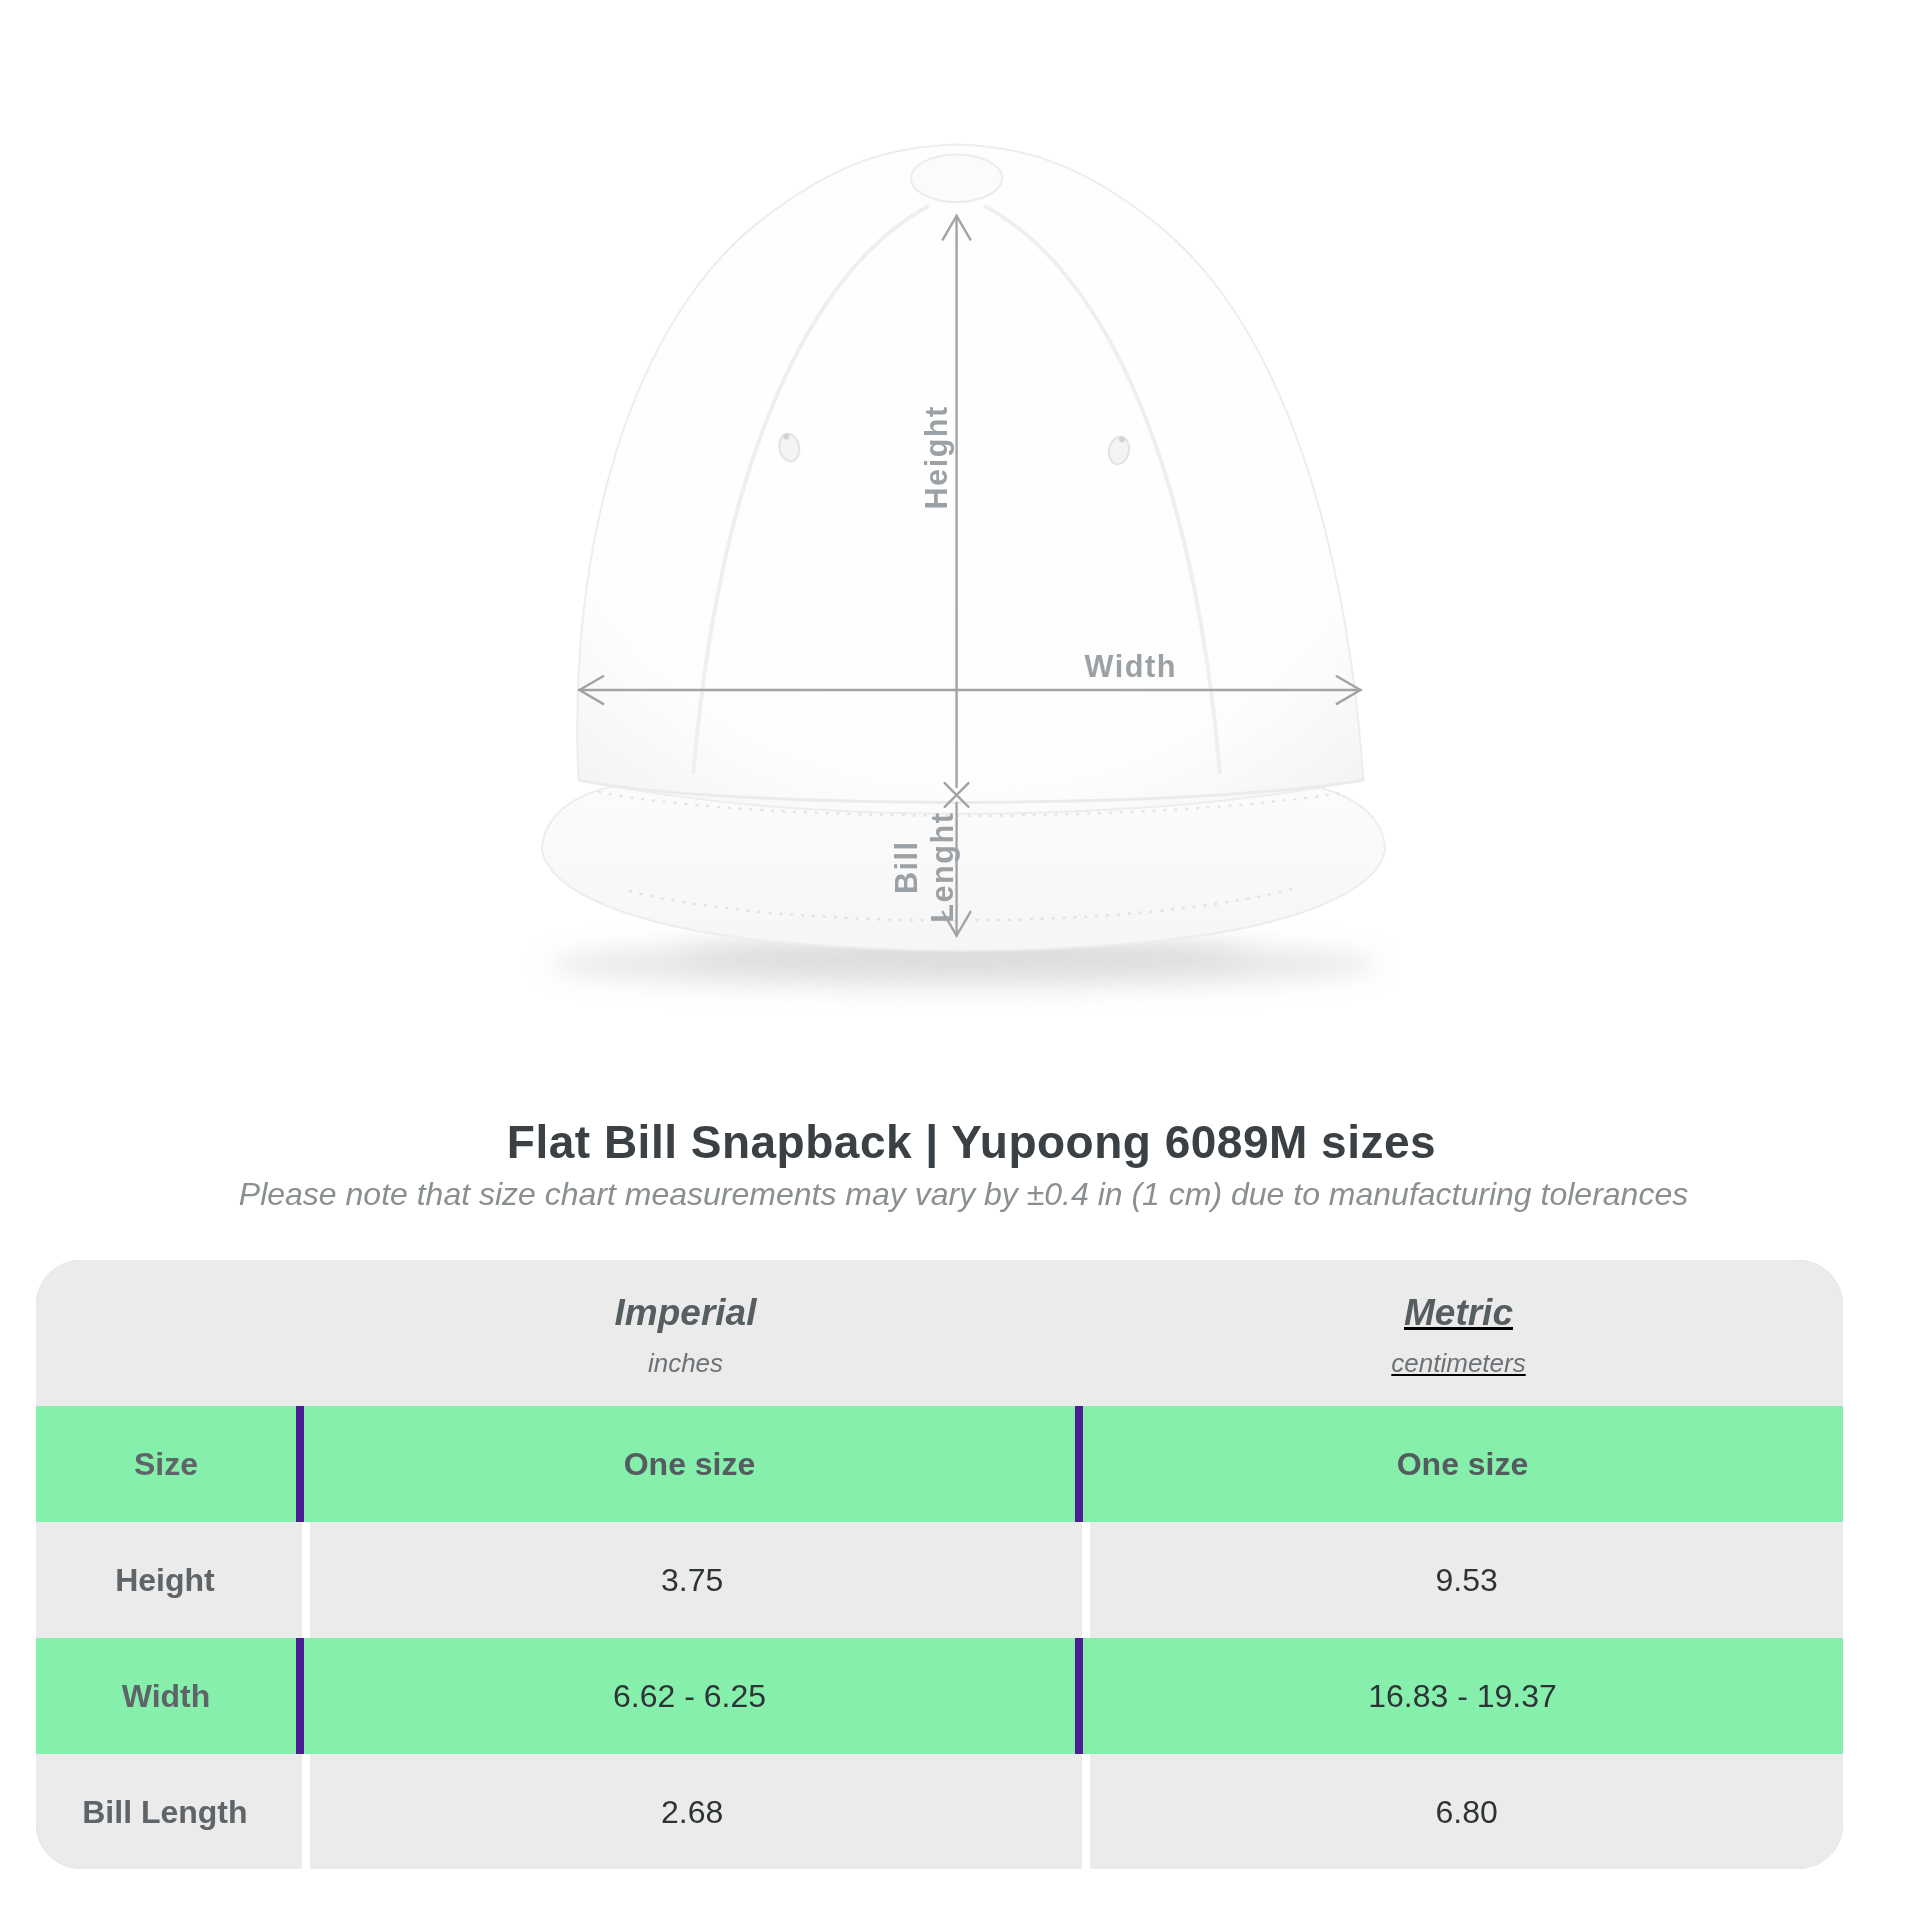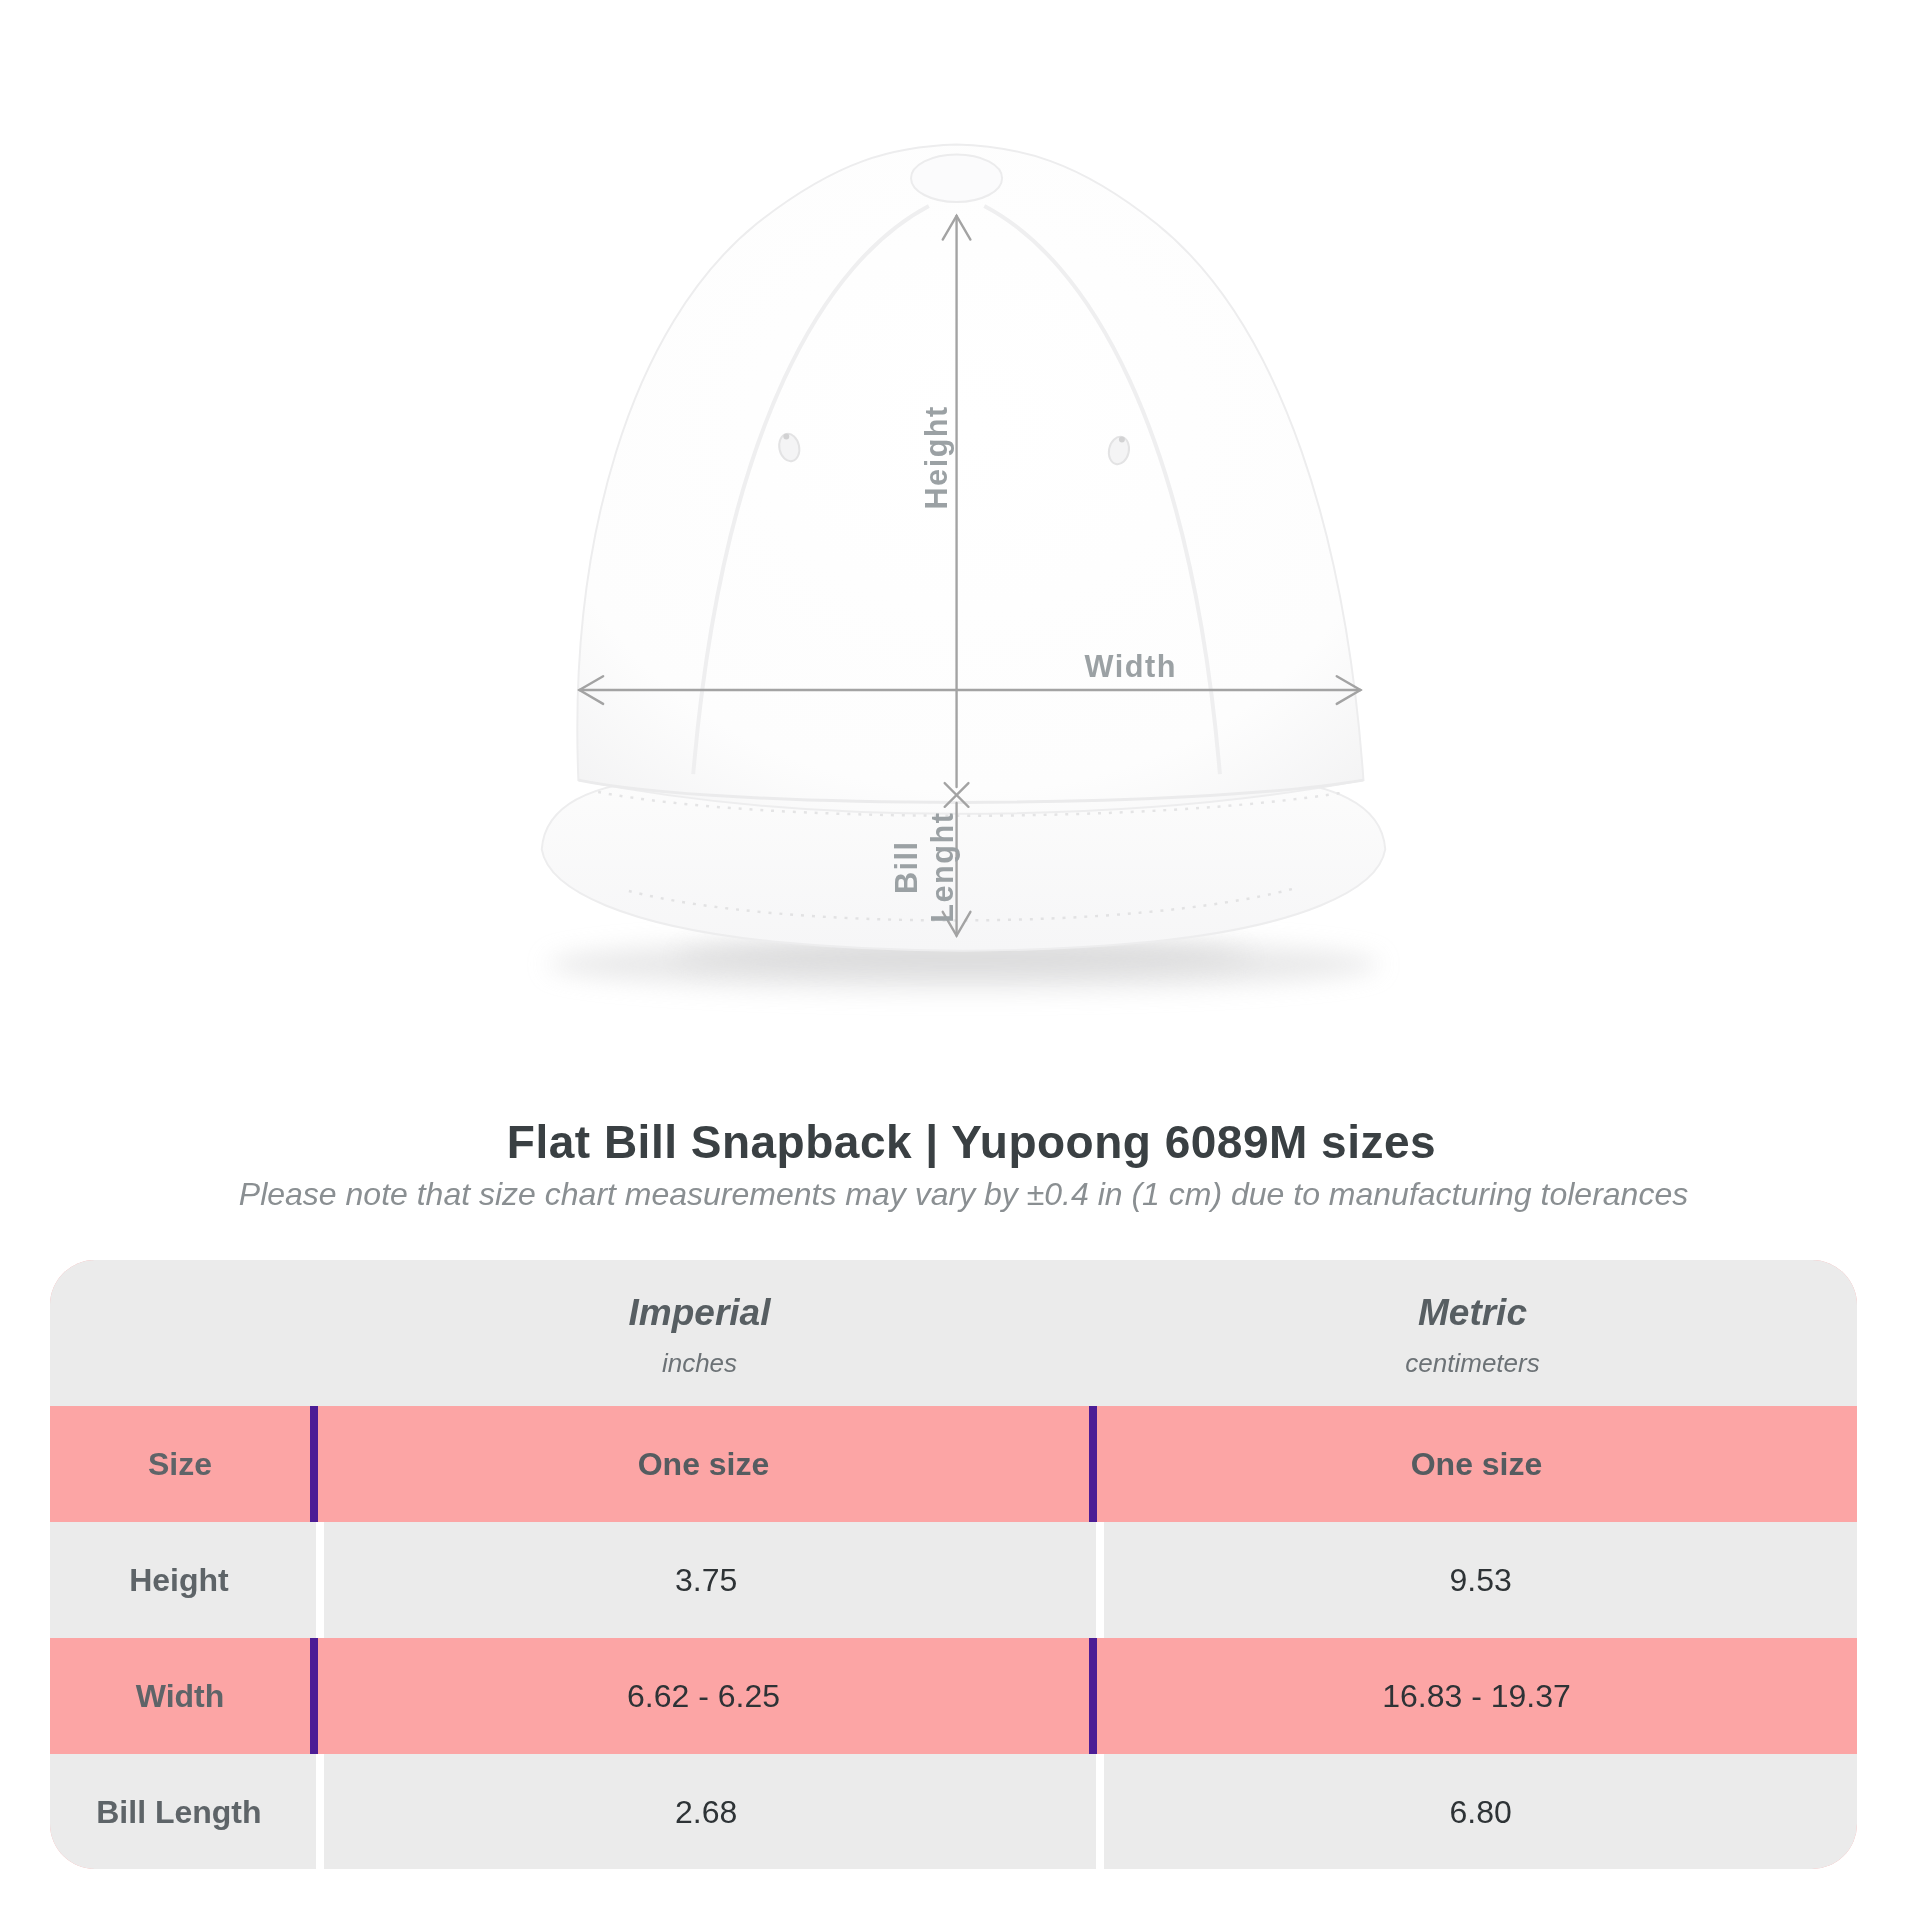--- a/index.html
+++ b/index.html
@@ -19,34 +19,34 @@
     font-size:46px; font-weight:bold; color:#3a4043;
     letter-spacing:0.5px;
   }
   .subtitle {
     position:absolute; left:0; top:1176px; width:1927px;
     text-align:center;
     font-size:32px; font-style:italic; color:#8a8f92;
   }
 
   .size-table {
-    position:absolute; left:50px; top:1260px;
+    position:absolute; left:36px; top:1260px;
     width:1807px; height:609px;
     border-radius:45px;
     overflow:hidden;
-    background:#fca5a5;
+    background:#86efac;
   }
   .table-head {
     height:146px; background:#ebebeb;
     display:flex; align-items:center;
   }
   .th-spacer { width:260px; }
   .th-group { text-align:center; padding-top:4px; }
   .th-group.imperial { width:779px; }
-  .th-group.metric  { width:767px; }
+  .th-group.metric  { width:767px;text-decoration:underline; }
   .th-title { font-size:37px; font-weight:bold; font-style:italic; color:#575e62; }
   .th-sub   { font-size:26px; font-style:italic; color:#6c7276; margin-top:14px; }
 
   .t-row { height:116px; display:flex; align-items:center; }
   .t-row.shade { background:#ebebeb; }
   .c-label {
     width:260px; text-align:center;
     font-size:32px; font-weight:bold; color:#5e6468;
   }
   .c-val {

